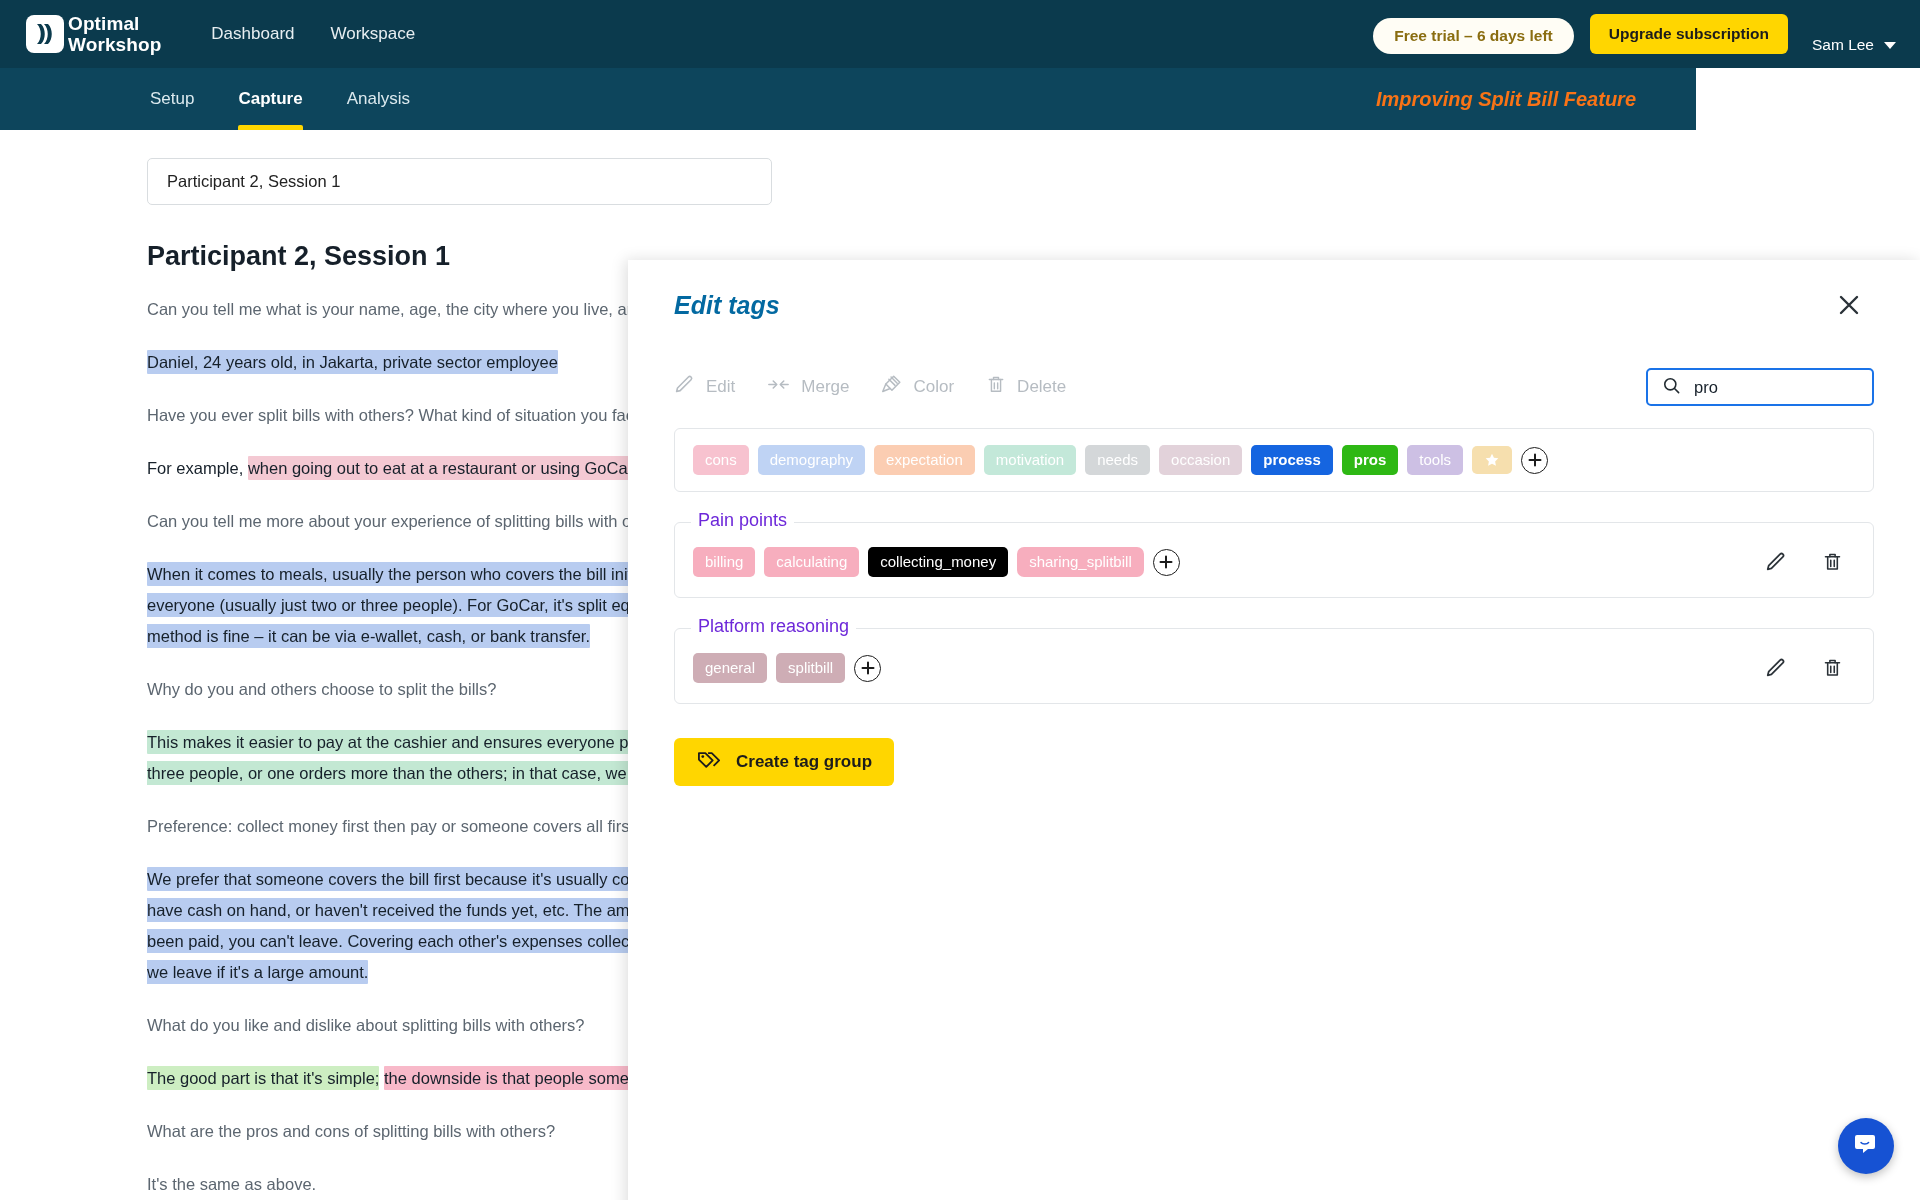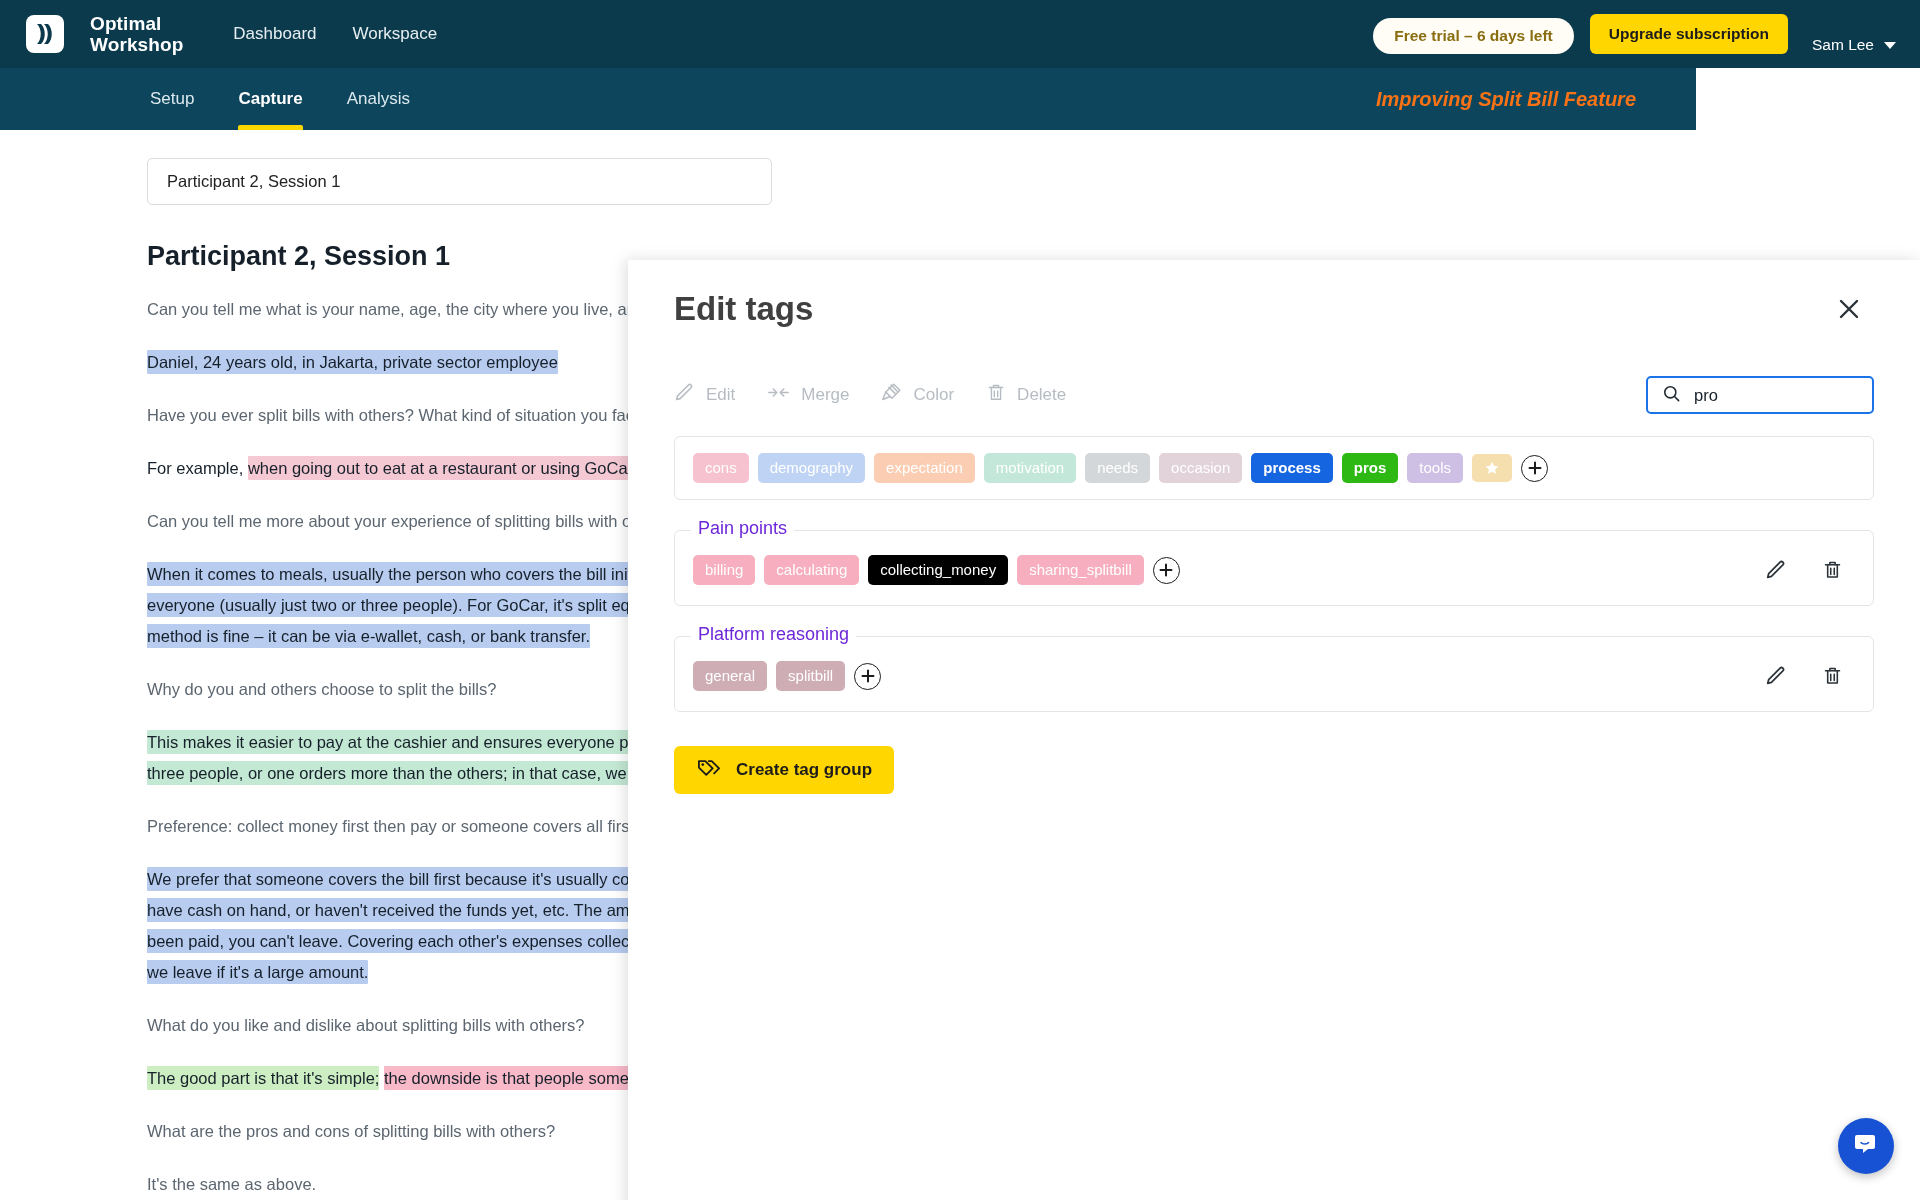--- a/index.html
+++ b/index.html
@@ -14,21 +14,21 @@
   }
 
   
   .topbar {
     position: absolute; top: 0; left: 0;
     width: 1920px; height: 68px;
     background: #0b3a4d;
     display: flex; align-items: center;
   }
   .brand {
-    display: flex; align-items: center; gap: 26px;
+    display: flex; align-items: center; gap: 4px;
     margin-left: 26px;
   }
   .brand-mark {
     width: 38px; height: 38px; border-radius: 8px;
     background: #ffffff;
     display: flex; align-items: center; justify-content: center;
   }
   .brand-name {
     color: #ffffff; font-size: 19px; line-height: 21px;
     font-weight: 600; letter-spacing: .1px;
@@ -109,21 +109,21 @@
     position: absolute; top: 130px; left: 628px;
     width: 1292px; height: 1070px;
     background: #ffffff;
     box-shadow: -3px 0 14px rgba(0,0,0,.13);
     overflow: hidden;
   }
   .panel-head {
     display: flex; align-items: center;
     padding: 30px 56px 0 46px;
   }
-  .panel-title { font-size: 33px; font-weight: 600; color: #404040; }
+  .panel-title { font-size: 25px; font-weight: 600; color: #0369a1; font-style: italic; }
   .panel-close {
     margin-left: auto; width: 30px; height: 30px; cursor: pointer;
     display: flex; align-items: center; justify-content: center;
   }
 
   .tag-toolbar {
     display: flex; align-items: center;
     padding: 0 46px; margin-top: 48px; gap: 0;
   }
   .tool-btn {
@@ -360,21 +360,21 @@
       </div>
 
     
     <div id="tag-groups">
         <div class="group">
           <div class="group-legend">Pain points</div>
           <div class="group-chips">
             <div class="chip" style="background: rgb(247, 174, 190); color: rgb(255, 255, 255);">billing</div>
             <div class="chip" style="background: rgb(247, 174, 190); color: rgb(255, 255, 255);">calculating</div>
             <div class="chip" style="background: #000000; color: rgb(255, 255, 255);">collecting_money</div>
-            <div class="chip" style="background: rgb(247, 174, 190); color: rgb(255, 255, 255);">sharing_splitbill</div>
+            <div class="chip" style="background: rgb(247, 174, 190); color: rgb(255, 255, 255); border-radius: 7px;">sharing_splitbill</div>
             <div class="add-btn">
               <svg width="14" height="14" viewBox="0 0 14 14" aria-hidden="true">
                 <path d="M7 1.5v11M1.5 7h11" stroke="#1c1c1c" stroke-width="2" stroke-linecap="round"></path>
               </svg>
             </div>
           </div>
           <div class="group-actions">
             <div class="icon-btn">
               <svg width="22" height="22" viewBox="0 0 24 24" fill="none" stroke="#2b3238" stroke-width="1.9" stroke-linecap="round" stroke-linejoin="round">
                 <path d="M16.5 3.5a2.12 2.12 0 0 1 3 3L7 19l-4 1 1-4 12.5-12.5z"></path>

